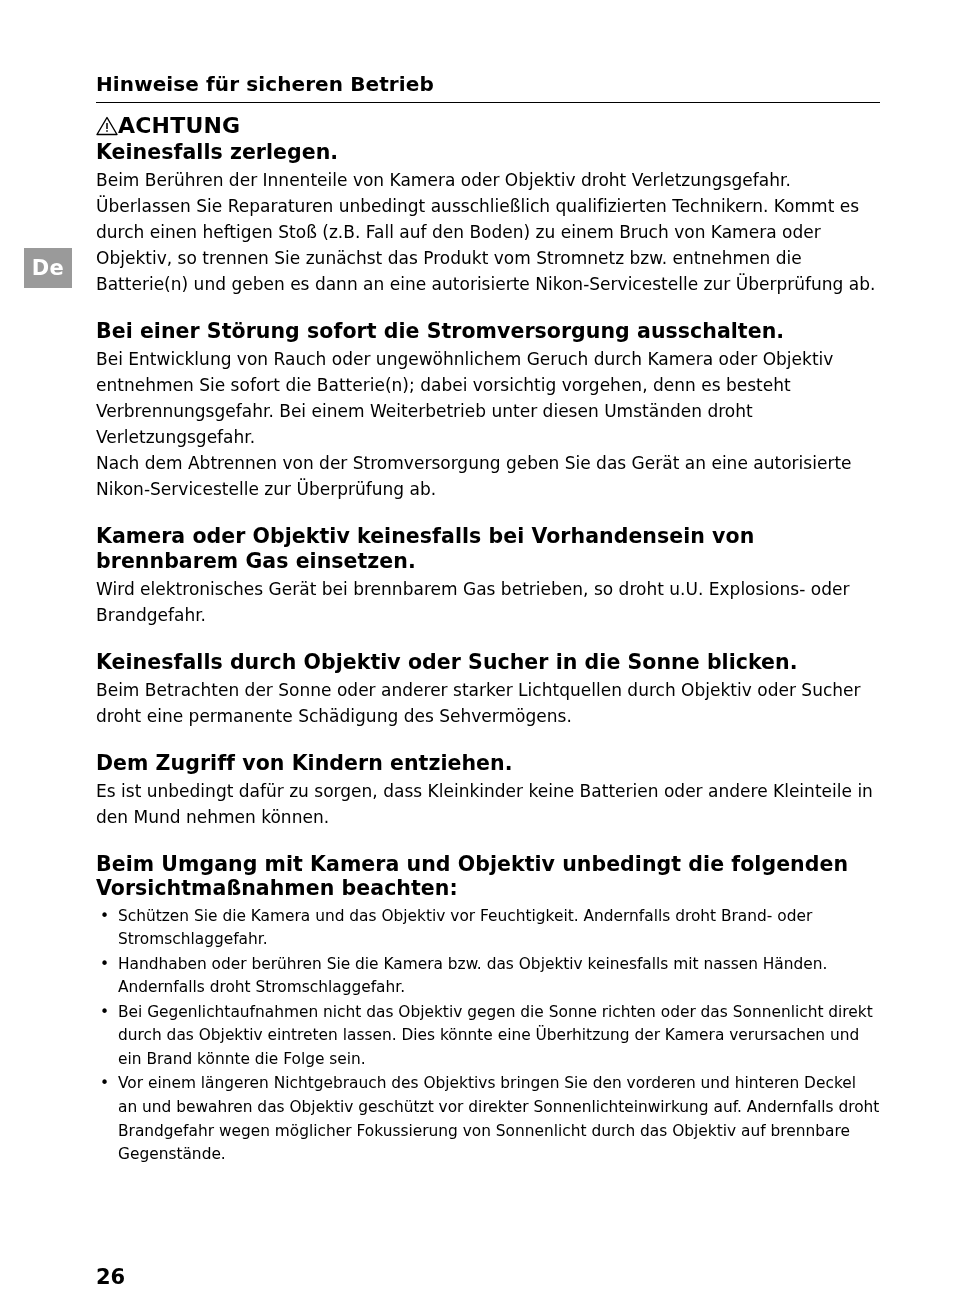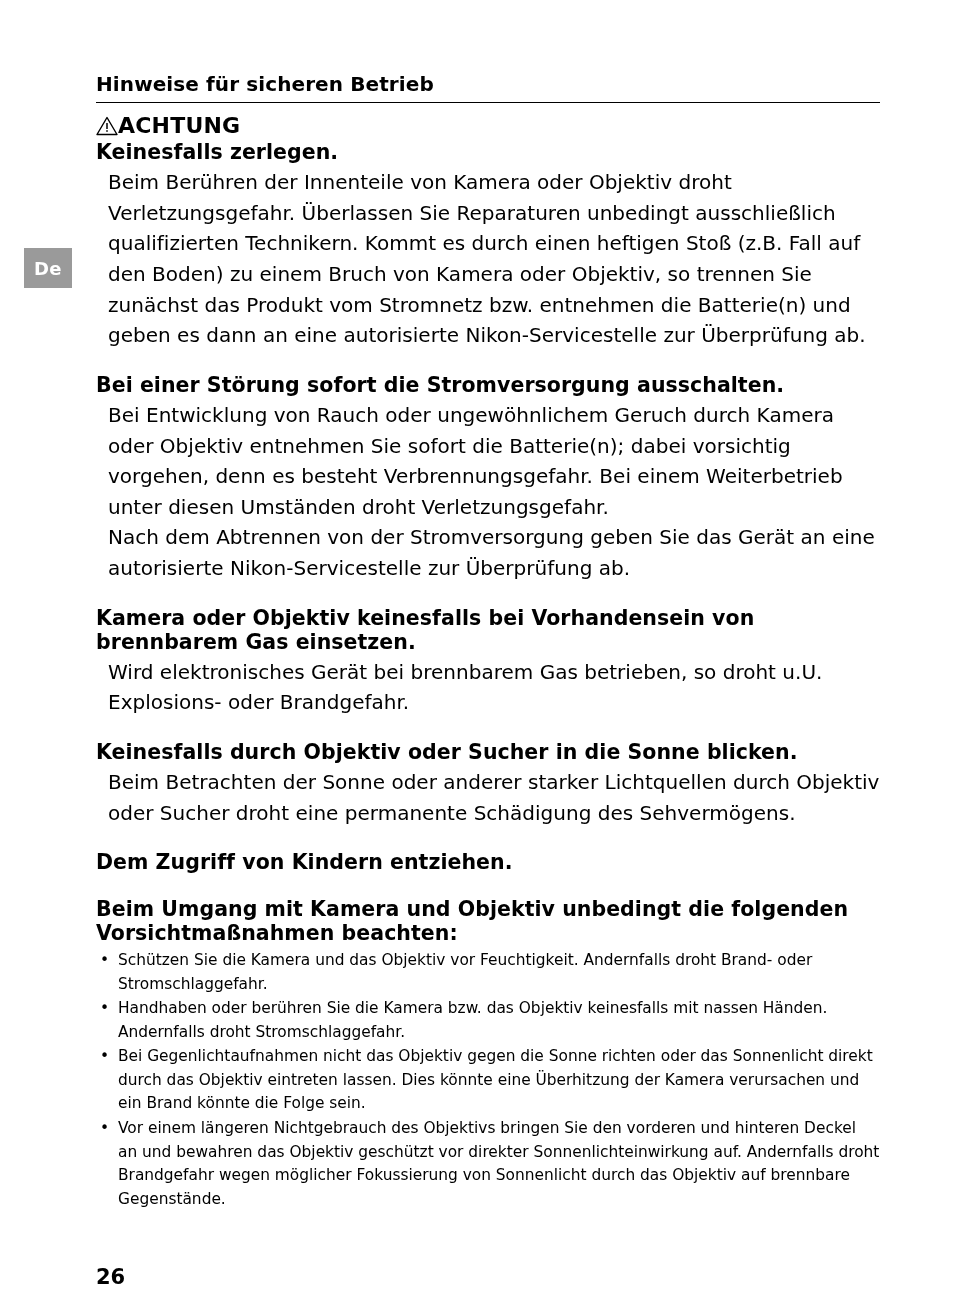--- a/index.html
+++ b/index.html
@@ -21,21 +21,21 @@
   }
   
   .lang-tab {
     position: absolute;
     left: 24px;
     top: 248px;
     width: 48px;
     height: 40px;
     background: #9a9a9a;
     color: #ffffff;
-    font-size: 18px;
+    font-size: 21px;
     font-weight: bold;
     display: flex;
     align-items: center;
     justify-content: center;
     letter-spacing: 0.5px;
   }
   .content {
     position: absolute;
     left: 96px;
     top: 72px;
@@ -77,23 +77,23 @@
     line-height: 1.18;
     letter-spacing: 0.05px;
   }
   h2.sec.tight {
     margin-top: 0;
   }
   h2.sec.gap {
     margin-top: 22px;
   }
   p.body {
-    font-size: 20px;
+    font-size: 17px;
     line-height: 1.53;
-    margin: 0 0 0 12px;
+    margin: 0 0 0 0;
     letter-spacing: 0.01px;
   }
   p.body + p.body {
     margin-top: 0;
   }
   ul.bullets {
     list-style: none;
     margin: 4px 0 0 0;
     padding: 0;
   }
@@ -150,20 +150,21 @@
     <p class="body">Bei Entwicklung von Rauch oder ungewöhnlichem Geruch durch Kamera oder Objektiv entnehmen Sie sofort die Batterie(n); dabei vorsichtig vorgehen, denn es besteht Verbrennungsgefahr. Bei einem Weiterbetrieb unter diesen Umständen droht Verletzungsgefahr.</p>
     <p class="body">Nach dem Abtrennen von der Stromversorgung geben Sie das Gerät an eine autorisierte Nikon-Servicestelle zur Überprüfung ab.</p>
 
     <h2 class="sec gap">Kamera oder Objektiv keinesfalls bei Vorhandensein von brennbarem Gas einsetzen.</h2>
     <p class="body">Wird elektronisches Gerät bei brennbarem Gas betrieben, so droht u.U. Explosions- oder Brandgefahr.</p>
 
     <h2 class="sec gap">Keinesfalls durch Objektiv oder Sucher in die Sonne blicken.</h2>
     <p class="body">Beim Betrachten der Sonne oder anderer starker Lichtquellen durch Objektiv oder Sucher droht eine permanente Schädigung des Sehvermögens.</p>
 
     <h2 class="sec gap">Dem Zugriff von Kindern entziehen.</h2>
+    <p class="body">Es ist unbedingt dafür zu sorgen, dass Kleinkinder keine Batterien oder andere Kleinteile in den Mund nehmen können.</p>
 
     <h2 class="sec gap">Beim Umgang mit Kamera und Objektiv unbedingt die folgenden Vorsichtmaßnahmen beachten:</h2>
     <ul class="bullets">
       <li>
         <span class="dot">•</span>
         <span>Schützen Sie die Kamera und das Objektiv vor Feuchtigkeit. Andernfalls droht Brand- oder Stromschlaggefahr.</span>
       </li>
       <li>
         <span class="dot">•</span>
         <span>Handhaben oder berühren Sie die Kamera bzw. das Objektiv keinesfalls mit nassen Händen. Andernfalls droht Stromschlaggefahr.</span>

